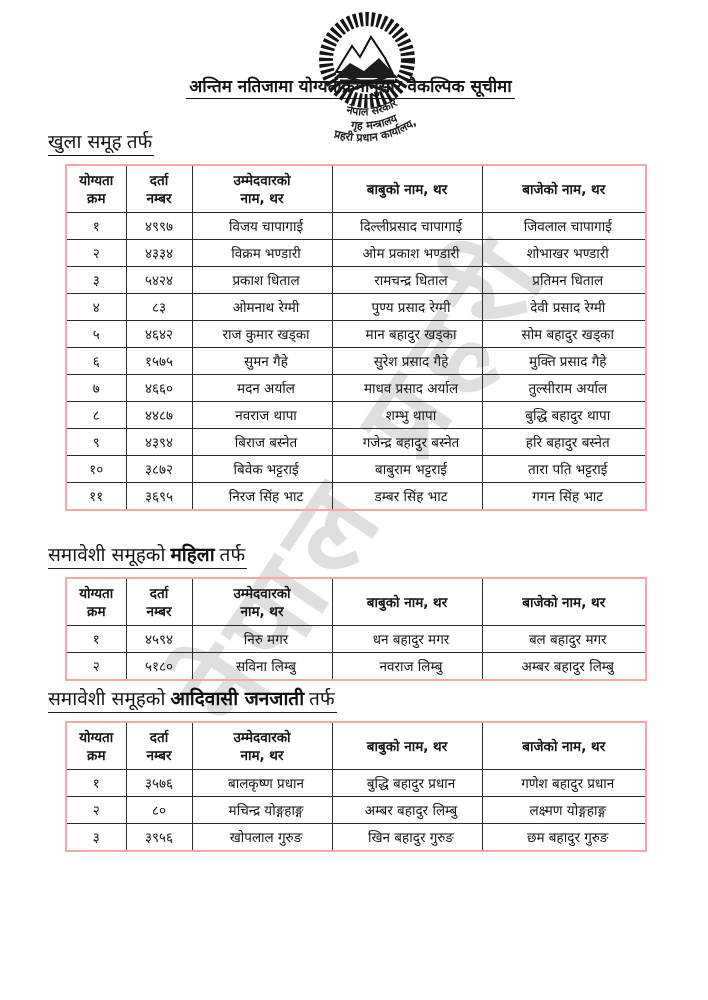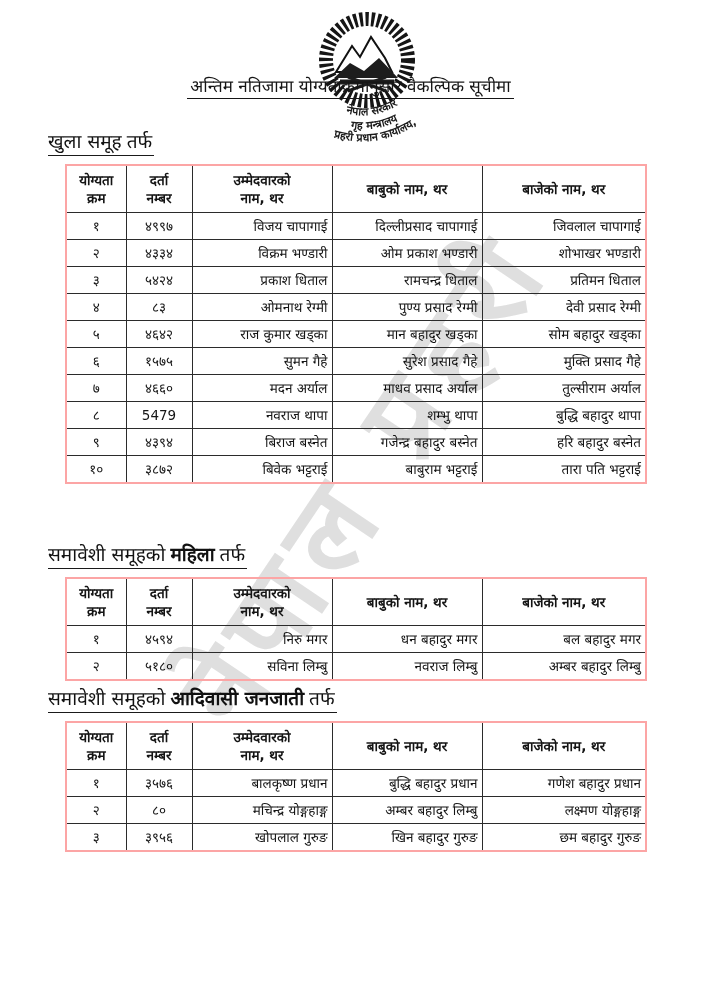--- a/index.html
+++ b/index.html
@@ -16,21 +16,21 @@
     text-align:center; font-size:112px; font-weight:bold;
     letter-spacing:14px; color:#dadada; opacity:.85;
     transform:rotate(-56deg); transform-origin:center center;
     z-index:0; white-space:nowrap; pointer-events:none;
   }
   
   .header { position:absolute; top:0; left:0; right:0; height:165px; z-index:1; }
   .seal { position:absolute; left:278px; top:8px; width:178px; height:158px; z-index:1; }
   .title-line {
     position:absolute; left:0; right:7px; text-align:center; z-index:2;
-    font-size:17px; font-weight:normal; color:#151515;
+    font-size:17px; font-weight:bold; color:#151515;
   }
   .title-line .underlined {
     display:inline-block; border-bottom:1.6px solid #151515; padding:0 3px 1px 3px;
   }
   .title1 { top:74px; }
   .title2 { top:102px; }
   
   .section { position:absolute; left:48px; width:600px; z-index:1; }
   .section-1 { top:129px; }
   .section-2 { top:542px; }
@@ -48,21 +48,21 @@
     margin-left:17px; background:transparent;
   }
   th, td { border:1.2px solid #2b2b2b; font-size:13.5px; color:#141414; }
   table { border:2px solid #fca5a5; }
   th {
     font-weight:bold; text-align:center; vertical-align:middle;
     height:48px; white-space:pre-line; line-height:1.35; padding:2px;
   }
   td { height:27px; padding:2px 4px; line-height:1.2; }
   td:nth-child(1), td:nth-child(2) { text-align:center; }
-  td:nth-child(3), td:nth-child(4), td:nth-child(5) { text-align:right; padding-left:12px; }
+  td:nth-child(3), td:nth-child(4), td:nth-child(5) { text-align:center; padding-left:12px; }
   .col-rank  { width:60px; }
   .col-reg   { width:66px; }
   .col-name  { width:140px; }
   .col-father{ width:150px; }
   .col-grand { width:164px; }
   
   .seal text { font-family:"DejaVu Sans","Liberation Sans",sans-serif; }
 </style>
 </head>
 <body>
@@ -178,38 +178,45 @@
           </tr>
           <tr>
             <td>७</td>
             <td>४६६०</td>
             <td>मदन अर्याल</td>
             <td>माधव प्रसाद अर्याल</td>
             <td>तुल्सीराम अर्याल</td>
           </tr>
           <tr>
             <td>८</td>
-            <td>5479</td>
+            <td>४४८७</td>
             <td>नवराज थापा</td>
             <td>शम्भु थापा</td>
             <td>बुद्धि बहादुर थापा</td>
           </tr>
           <tr>
             <td>९</td>
             <td>४३९४</td>
             <td>बिराज बस्नेत</td>
             <td>गजेन्द्र बहादुर बस्नेत</td>
             <td>हरि बहादुर बस्नेत</td>
           </tr>
           <tr>
             <td>१०</td>
             <td>३८७२</td>
             <td>बिवेक भट्टराई</td>
             <td>बाबुराम भट्टराई</td>
             <td>तारा पति भट्टराई</td>
+          </tr>
+          <tr>
+            <td>११</td>
+            <td>३६९५</td>
+            <td>निरज सिंह भाट</td>
+            <td>डम्बर सिंह भाट</td>
+            <td>गगन सिंह भाट</td>
           </tr>
         </tbody>
     </table>
   </div>
 
   <div class="section section-2">
     <div class="heading">
       <span>समावेशी समूहको</span>
       <span class="bold">महिला</span>
       <span>तर्फ</span>

